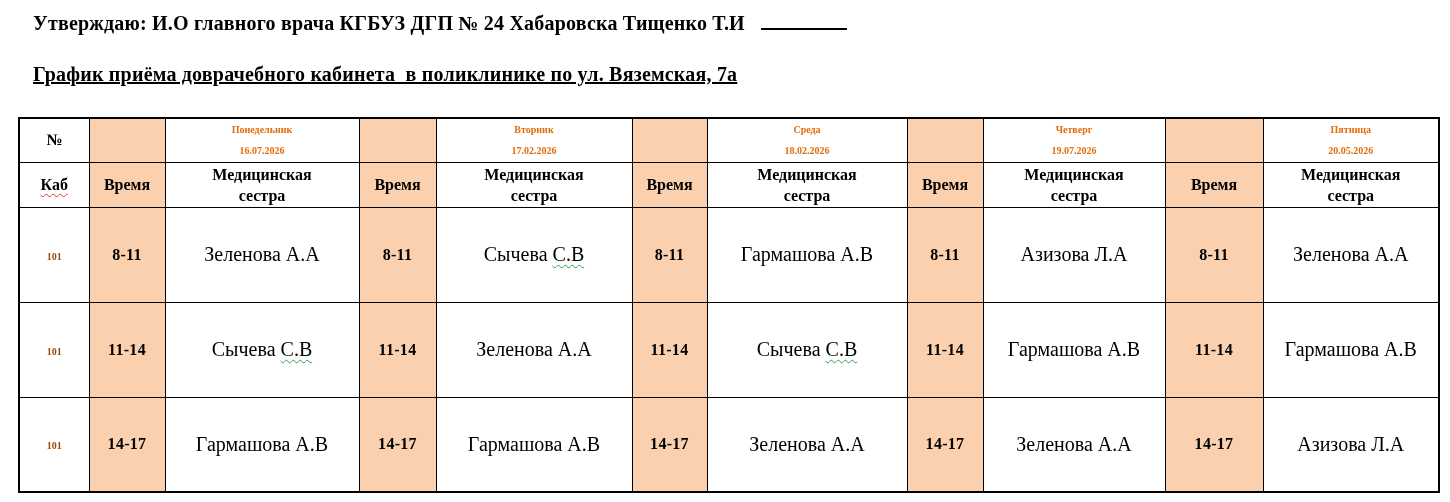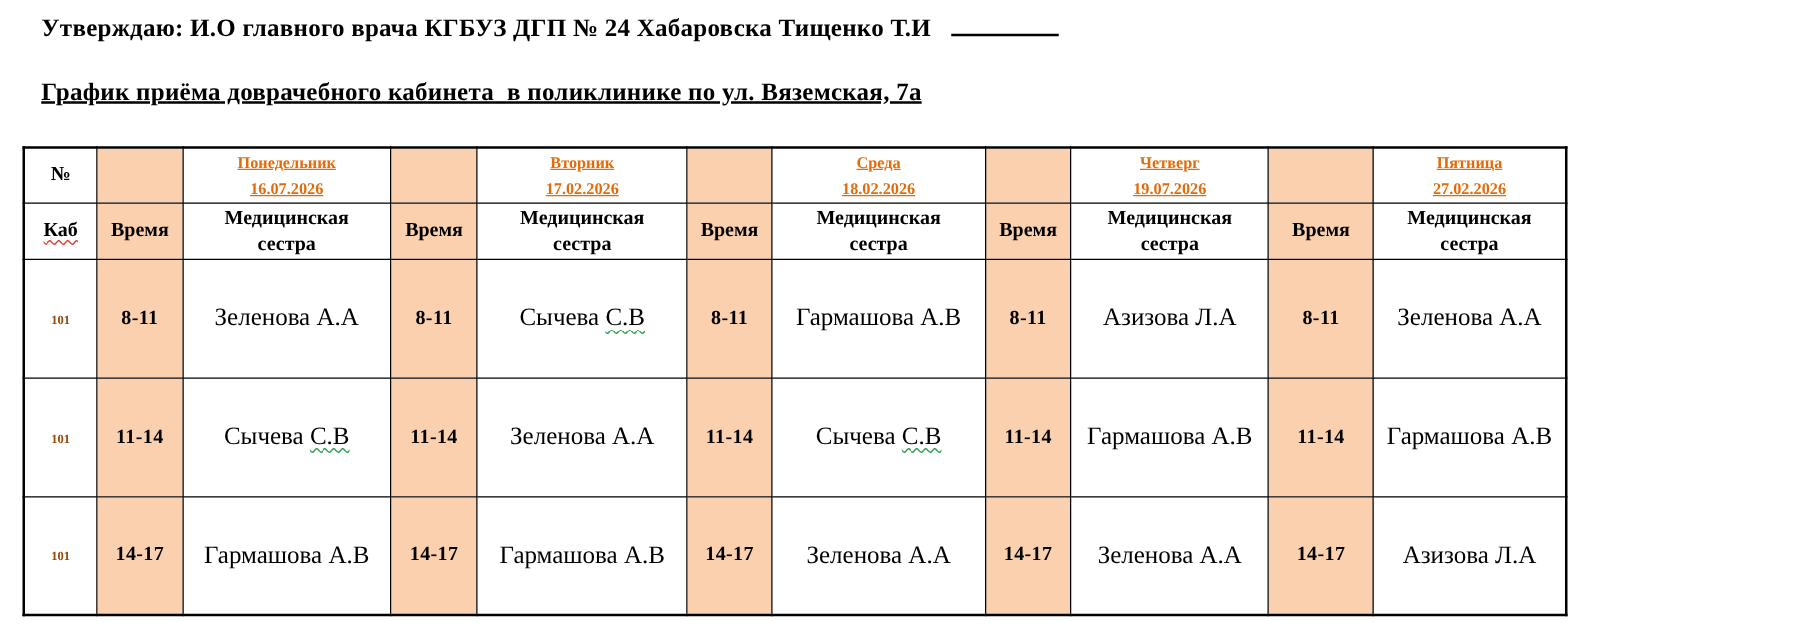--- a/index.html
+++ b/index.html
@@ -4,21 +4,21 @@
 <style>
   :root{
     --peach:#FAD0AE; --dayText:#E36C0A; --cabText:#974806;
     --border:#000000; --red:#E03C31; --green:#2E9E4F;
   }
   html,body{margin:0;padding:0;background:#ffffff;}
   body{
     width:1450px;height:502px;overflow:hidden;
     font-family:"Liberation Serif","DejaVu Serif",serif;color:#000;
   }
-  .doc{position:relative;width:1254px;height:502px;background:#fff;}
+  .doc{position:relative;width:1450px;height:502px;background:#fff;}
   .approval{
     position:absolute;left:33px;top:12px;font-size:20px;font-weight:bold;
     white-space:pre;letter-spacing:0.2px;
   }
   .sig{display:inline-block;width:86px;height:15px;border-bottom:2px solid #000;margin-left:16px;}
   .title{
     position:absolute;left:33px;top:63px;font-size:20px;font-weight:bold;
     white-space:pre;letter-spacing:0.2px;text-decoration:underline;
   }
   table.schedule{
@@ -28,21 +28,21 @@
   }
   table.schedule td{
     border:1px solid var(--border);
     text-align:center;vertical-align:middle;
     padding:0 2px;overflow:hidden;
   }
   tr.r-days{height:44px;}
   tr.r-sub{height:45px;}
   tr.r-data{height:95px;}
   td.peach{background:var(--peach);}
-  .day-name,.day-date{color:var(--dayText);font-weight:bold;font-size:13px;line-height:21px;text-decoration:underline;}
+  .day-name,.day-date{color:var(--dayText);font-weight:bold;font-size:10px;line-height:21px;}
   .hdr{font-weight:bold;font-size:16px;line-height:21px;}
   .corner{font-weight:bold;font-size:16px;}
   .time{font-weight:bold;font-size:16px;letter-spacing:0.3px;}
   .nurse{font-size:20px;}
   .cab{color:var(--cabText);font-weight:bold;font-size:10px;}
   .sq-red{
     text-decoration-line:underline;text-decoration-style:wavy;
     text-decoration-color:var(--red);text-decoration-thickness:1px;text-underline-offset:3px;
   }
   .sq-green{
@@ -92,21 +92,21 @@
             <div class="day-date">18.02.2026</div>
           </td>
           <td class="peach"></td>
           <td>
             <div class="day-name">Четверг</div>
             <div class="day-date">19.07.2026</div>
           </td>
           <td class="peach"></td>
           <td>
             <div class="day-name">Пятница</div>
-            <div class="day-date">27.02.2026</div>
+            <div class="day-date">20.05.2026</div>
           </td>
         </tr>
         <tr class="r-sub">
           <td><span class="corner sq-red">Каб</span></td>
           <td class="peach"><span class="hdr">Время</span></td>
           <td>
             <div class="hdr">Медицинская<br>сестра</div>
           </td>
           <td class="peach"><span class="hdr">Время</span></td>
           <td>

